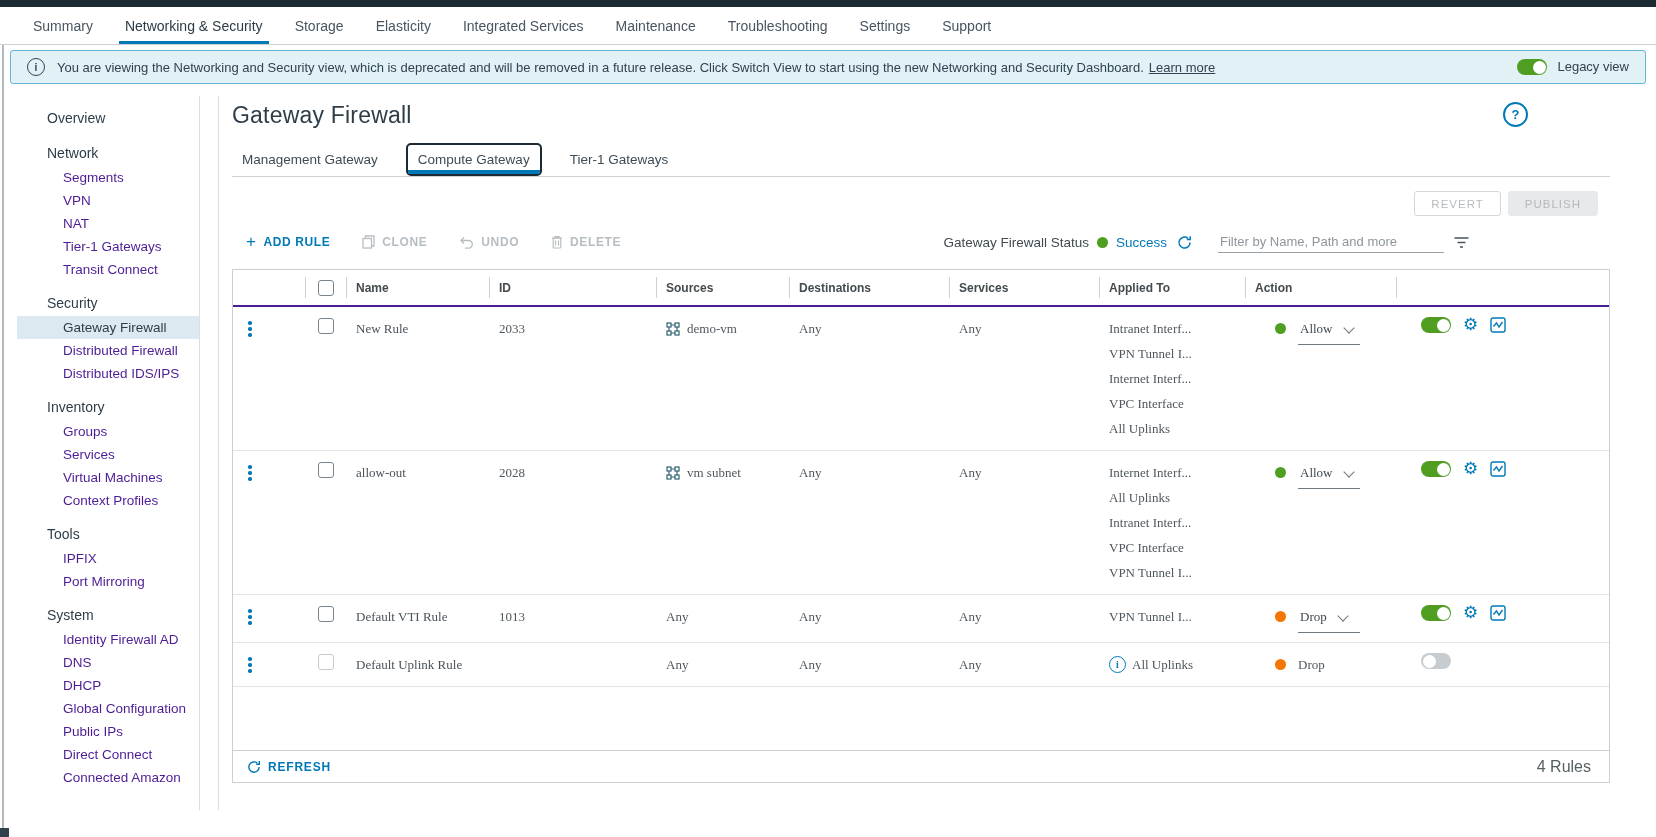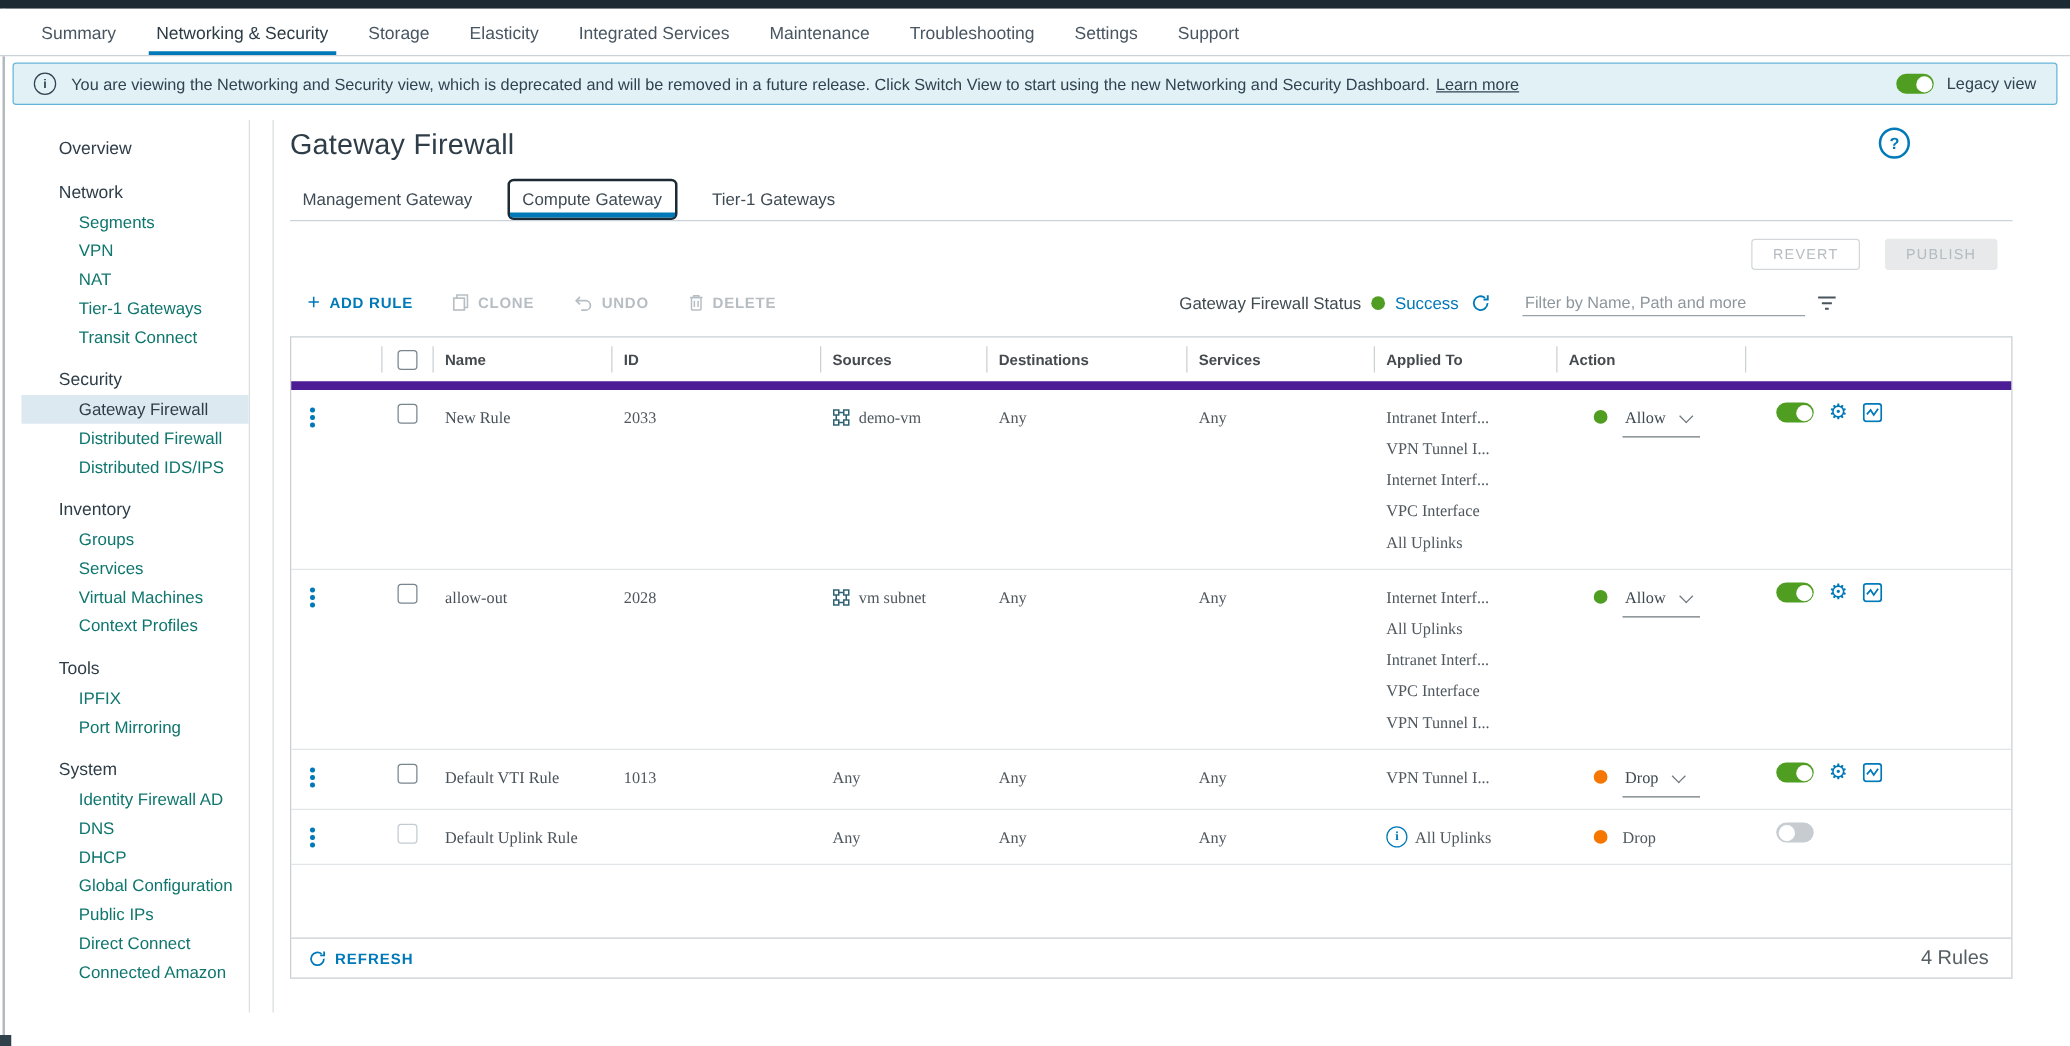--- a/index.html
+++ b/index.html
@@ -29,35 +29,35 @@
   .toggle.off{background:#c6ccd0;}
   .toggle.off .knob{left:1.5px;}
   .toggle-label{font-size:13px;color:#314351;}
 
   
   .sidebar{position:absolute;top:96px;left:17px;width:183px;height:714px;overflow:hidden;border-right:1px solid #dadfe2;box-sizing:border-box;padding-top:10px;background:#fff;}
   .sidebar-scroll{position:absolute;top:96px;left:200px;width:18px;height:714px;border-right:1px solid #dadfe2;background:#fff;}
   .side-sec{margin-bottom:10px;}
   .side-title{font-size:14px;color:#2e3d48;padding:5px 0 5px 30px;line-height:15px;}
   .side-title.link{cursor:pointer;}
-  .side-item{font-size:13.5px;color:#0f766e;padding:4px 0 4px 46px;line-height:15px;cursor:pointer;}
+  .side-item{font-size:13.5px;color:#4c1d95;padding:4px 0 4px 46px;line-height:15px;cursor:pointer;}
   .side-item.selected{background:#dde9f1;color:#2e3d48;}
 
   
   .content{position:absolute;left:232px;top:96px;width:1378px;padding-top:2px;box-sizing:border-box;}
   .title-row{position:relative;height:40px;}
   .title-row h1{margin:0;padding-top:4px;font-size:23px;font-weight:300;color:#2e3d48;letter-spacing:.2px;}
   .help{position:absolute;right:82px;top:4px;width:21px;height:21px;border:2px solid #0079b8;border-radius:50%;color:#0079b8;font-size:13px;font-weight:700;display:flex;align-items:center;justify-content:center;cursor:pointer;}
 
   .tabs{display:flex;gap:18px;margin-top:6px;border-bottom:1px solid #ccd2d6;height:33px;box-sizing:border-box;align-items:flex-end;}
   .tab{font-size:13.5px;color:#3e4b54;display:flex;align-items:center;padding:0 10px;height:33px;cursor:pointer;position:relative;box-sizing:border-box;white-space:nowrap;}
   .tab.active{border:2px solid #1c2a33;border-radius:5px;}
   .tab.active::after{content:"";position:absolute;left:0;right:0;bottom:0;height:4px;background:#0079b8;border-radius:0 0 2px 2px;}
 
-  .pub-row{display:flex;justify-content:flex-end;gap:20px;padding:14px 12px 0 0;height:26px;}
+  .pub-row{display:flex;justify-content:flex-end;gap:7px;padding:14px 12px 0 0;height:26px;}
   .btn{font-size:11.5px;letter-spacing:1px;padding:0 16px;height:25px;border-radius:3px;font-family:inherit;cursor:default;}
   .btn.outline{background:#fff;border:1px solid #d3d7da;color:#b6bcc1;}
   .btn.filled{background:#e7e9ea;border:1px solid #e7e9ea;color:#b3bac0;}
 
   .toolbar{display:flex;align-items:center;margin-top:10px;height:30px;padding:0 140px 0 14px;}
   .tool{display:flex;align-items:center;gap:7px;font-size:12px;font-weight:700;letter-spacing:.6px;margin-right:32px;cursor:pointer;white-space:nowrap;}
   .tool.add{color:#0079b8;}
   .tool.disabled{color:#b7bec3;cursor:default;}
   .plus{font-size:17px;font-weight:400;line-height:12px;}
   .toolbar-right{margin-left:auto;display:flex;align-items:center;gap:8px;}
@@ -66,21 +66,21 @@
   .success{color:#0079b8;font-size:13.5px;}
   .refresh-ic{display:inline-flex;cursor:pointer;margin-left:2px;}
   .filter-wrap{display:flex;align-items:center;gap:9px;margin-left:18px;}
   .filter-input{width:222px;border:none;border-bottom:1px solid #98a1a7;font-size:13px;padding:3px 2px;color:#3f4a51;outline:none;font-family:inherit;background:transparent;}
   .filter-input::placeholder{color:#8d969c;}
   .filter-ic{display:inline-flex;cursor:pointer;}
 
   
   .table{margin-top:12px;height:514px;border:1px solid #c9cfd3;box-sizing:border-box;display:flex;flex-direction:column;background:#fff;}
   .grid{display:grid;grid-template-columns:72px 41px 143px 167px 133px 160px 150px 146px 151px auto;}
-  .thead{height:35px;border-bottom:7px solid #4c1d95;flex:none;}
+  .thead{height:35px;border-bottom:2px solid #4c1d95;flex:none;}
   .th{font-size:12px;font-weight:700;color:#444a4e;padding-left:10px;position:relative;display:flex;align-items:center;box-sizing:border-box;}
   .th::before{content:"";position:absolute;left:0;top:7px;bottom:7px;width:1px;background:#ccd1d4;}
   .th.first::before{display:none;}
   .th.center{justify-content:center;padding-left:0;}
 
   .row{border-bottom:1px solid #e1e5e7;flex:none;font-family:Liberation Serif, serif;}
   .cell{padding:9px 8px 9px 10px;font-size:13px;color:#4f585e;line-height:25px;box-sizing:border-box;}
   .name-cell{color:#49525a;}
   .kebab-cell{padding:14px 0 0 15px;}
   .kebab{display:flex;flex-direction:column;gap:2.5px;cursor:pointer;width:6px;}

